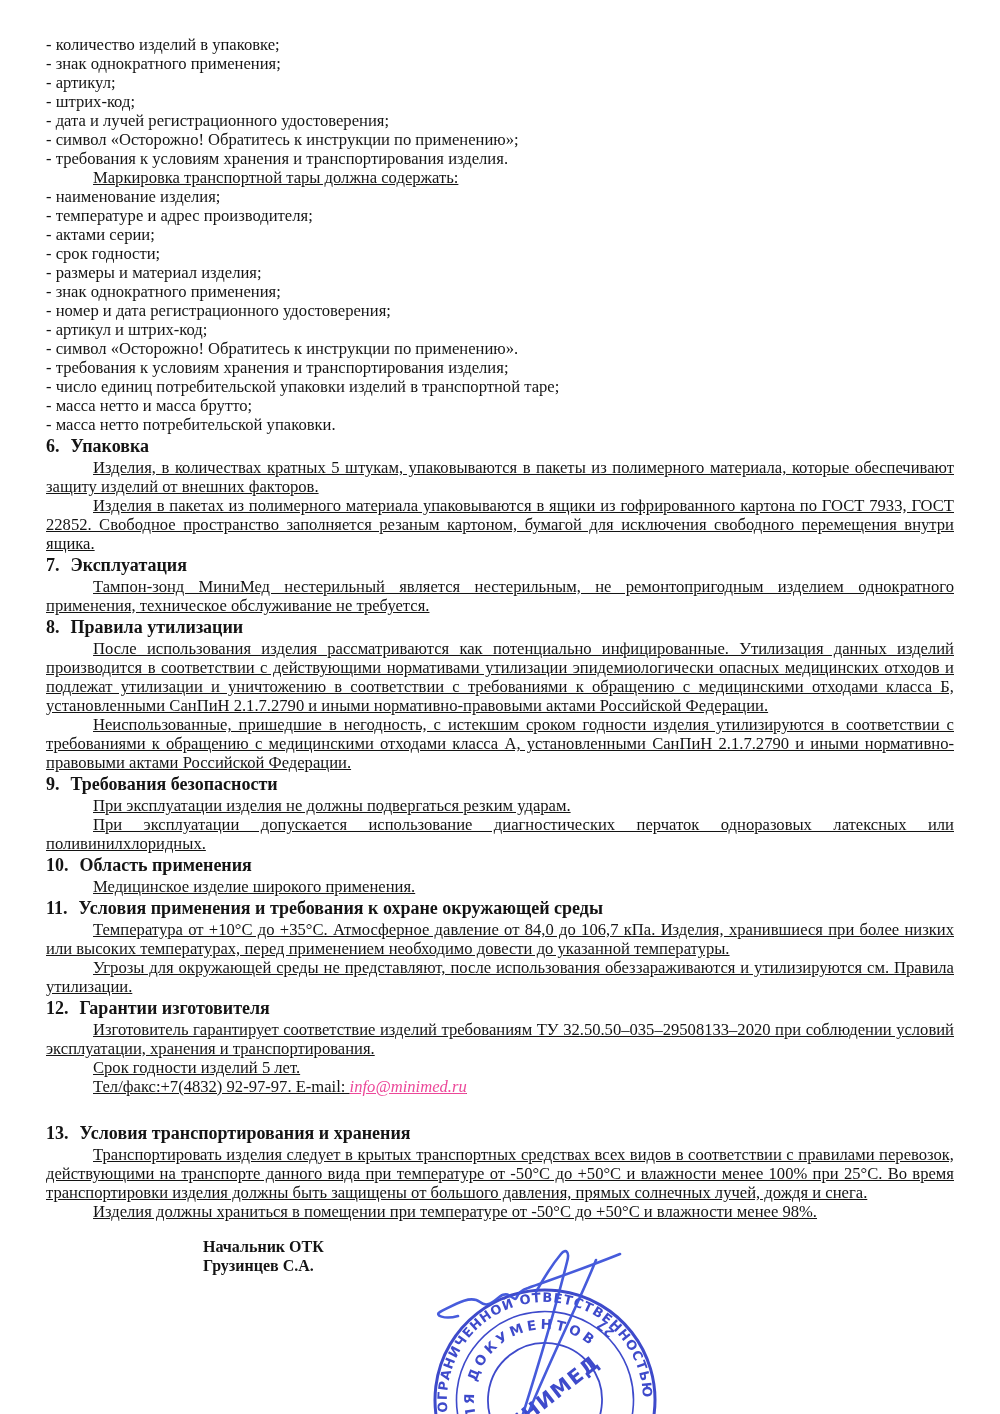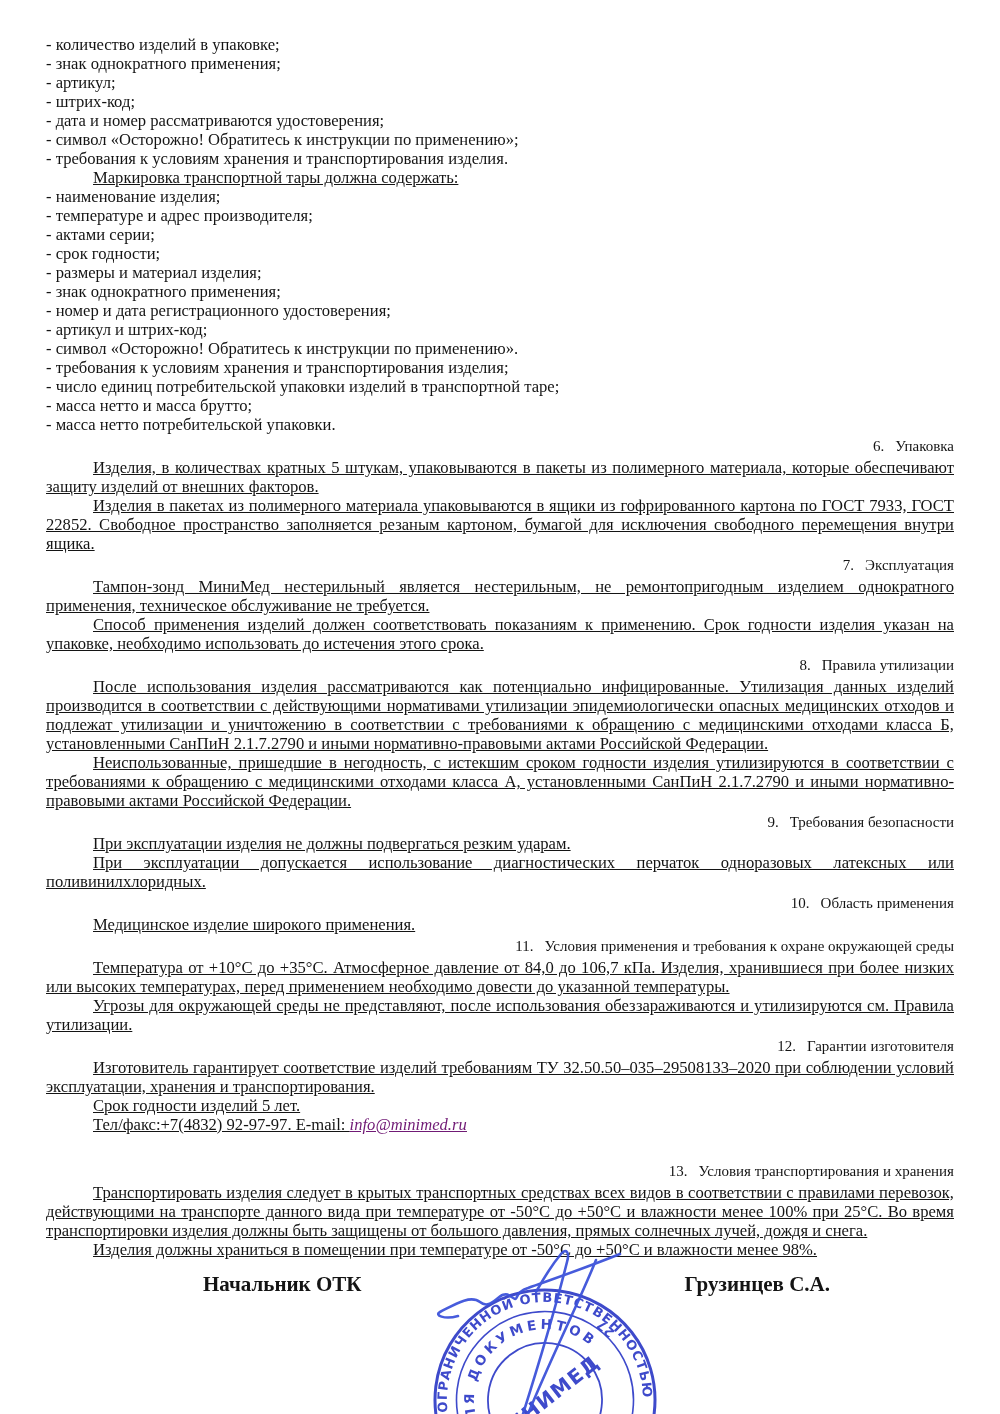--- a/index.html
+++ b/index.html
@@ -21,39 +21,40 @@
   .li{ text-align:left; white-space:nowrap; }
   .para{
     margin:0;
     text-indent:47px;
     text-align:justify;
     hyphens:auto;
     text-decoration:underline;
   }
   .h{
     margin:3px 0 2px 0;
-    text-align:right;
-    font-weight:normal;
-    font-size:15px;
+    text-align:left;
+    font-weight:bold;
+    font-size:18px;
   }
   .h .num{ margin-right:11px; }
   .s13{ margin-top:28px; }
   .email{
-    color:#701a75;
+    color:#ec4899;
     font-style:italic;
     text-decoration:underline;
     cursor:pointer;
   }
   .sigrow{
     margin-top:16px;
     display:flex;
     justify-content:space-between;
     padding:0 124px 0 157px;
     font-weight:bold;
-    font-size:21px;
+    font-size:16px;
+    flex-direction:column;
   }
   .stampwrap{
     position:absolute;
     left:378px; top:1240px;
     width:322px; height:174px;
     pointer-events:none;
   }
   .stampwrap svg{ display:block; }
   .stamp-ink{ color:#2e3bc7; }
   .pen-ink{ color:#3d53da; }
@@ -62,21 +63,21 @@
 </head>
 <body>
 
 <div class="page">
 
   <div>
     <div class="li">- количество изделий в упаковке;</div>
     <div class="li">- знак однократного применения;</div>
     <div class="li">- артикул;</div>
     <div class="li">- штрих-код;</div>
-    <div class="li">- дата и номер рассматриваются удостоверения;</div>
+    <div class="li">- дата и лучей регистрационного удостоверения;</div>
     <div class="li">- символ «Осторожно! Обратитесь к инструкции по применению»;</div>
     <div class="li">- требования к условиям хранения и транспортирования изделия.</div>
   </div>
 
   <p class="para">Маркировка транспортной тары должна содержать:</p>
 
   <div>
     <div class="li">- наименование изделия;</div>
     <div class="li">- температуре и адрес производителя;</div>
     <div class="li">- актами серии;</div>
@@ -95,21 +96,20 @@
   <h3 class="h">
     <span class="num">6.</span><span>Упаковка</span>
   </h3>
   <p class="para">Изделия, в количествах кратных 5 штукам, упаковываются в пакеты из полимерного материала, которые обеспечивают защиту изделий от внешних факторов.</p>
   <p class="para">Изделия в пакетах из полимерного материала упаковываются в ящики из гофрированного картона по ГОСТ 7933, ГОСТ 22852. Свободное пространство заполняется резаным картоном, бумагой для исключения свободного перемещения внутри ящика.</p>
 
   <h3 class="h">
     <span class="num">7.</span><span>Эксплуатация</span>
   </h3>
   <p class="para">Тампон-зонд МиниМед нестерильный является нестерильным, не ремонтопригодным изделием однократного применения, техническое обслуживание не требуется.</p>
-  <p class="para">Способ применения изделий должен соответствовать показаниям к применению. Срок годности изделия указан на упаковке, необходимо использовать до истечения этого срока.</p>
 
   <h3 class="h">
     <span class="num">8.</span><span>Правила утилизации</span>
   </h3>
   <p class="para">После использования изделия рассматриваются как потенциально инфицированные. Утилизация данных изделий производится в соответствии с действующими нормативами утилизации эпидемиологически опасных медицинских отходов и подлежат утилизации и уничтожению в соответствии с требованиями к обращению с медицинскими отходами класса Б, установленными СанПиН 2.1.7.2790 и иными нормативно-правовыми актами Российской Федерации.</p>
   <p class="para">Неиспользованные, пришедшие в негодность, с истекшим сроком годности изделия утилизируются в соответствии с требованиями к обращению с медицинскими отходами класса А, установленными СанПиН 2.1.7.2790 и иными нормативно-правовыми актами Российской Федерации.</p>
 
   <h3 class="h">
     <span class="num">9.</span><span>Требования безопасности</span>
   </h3>

